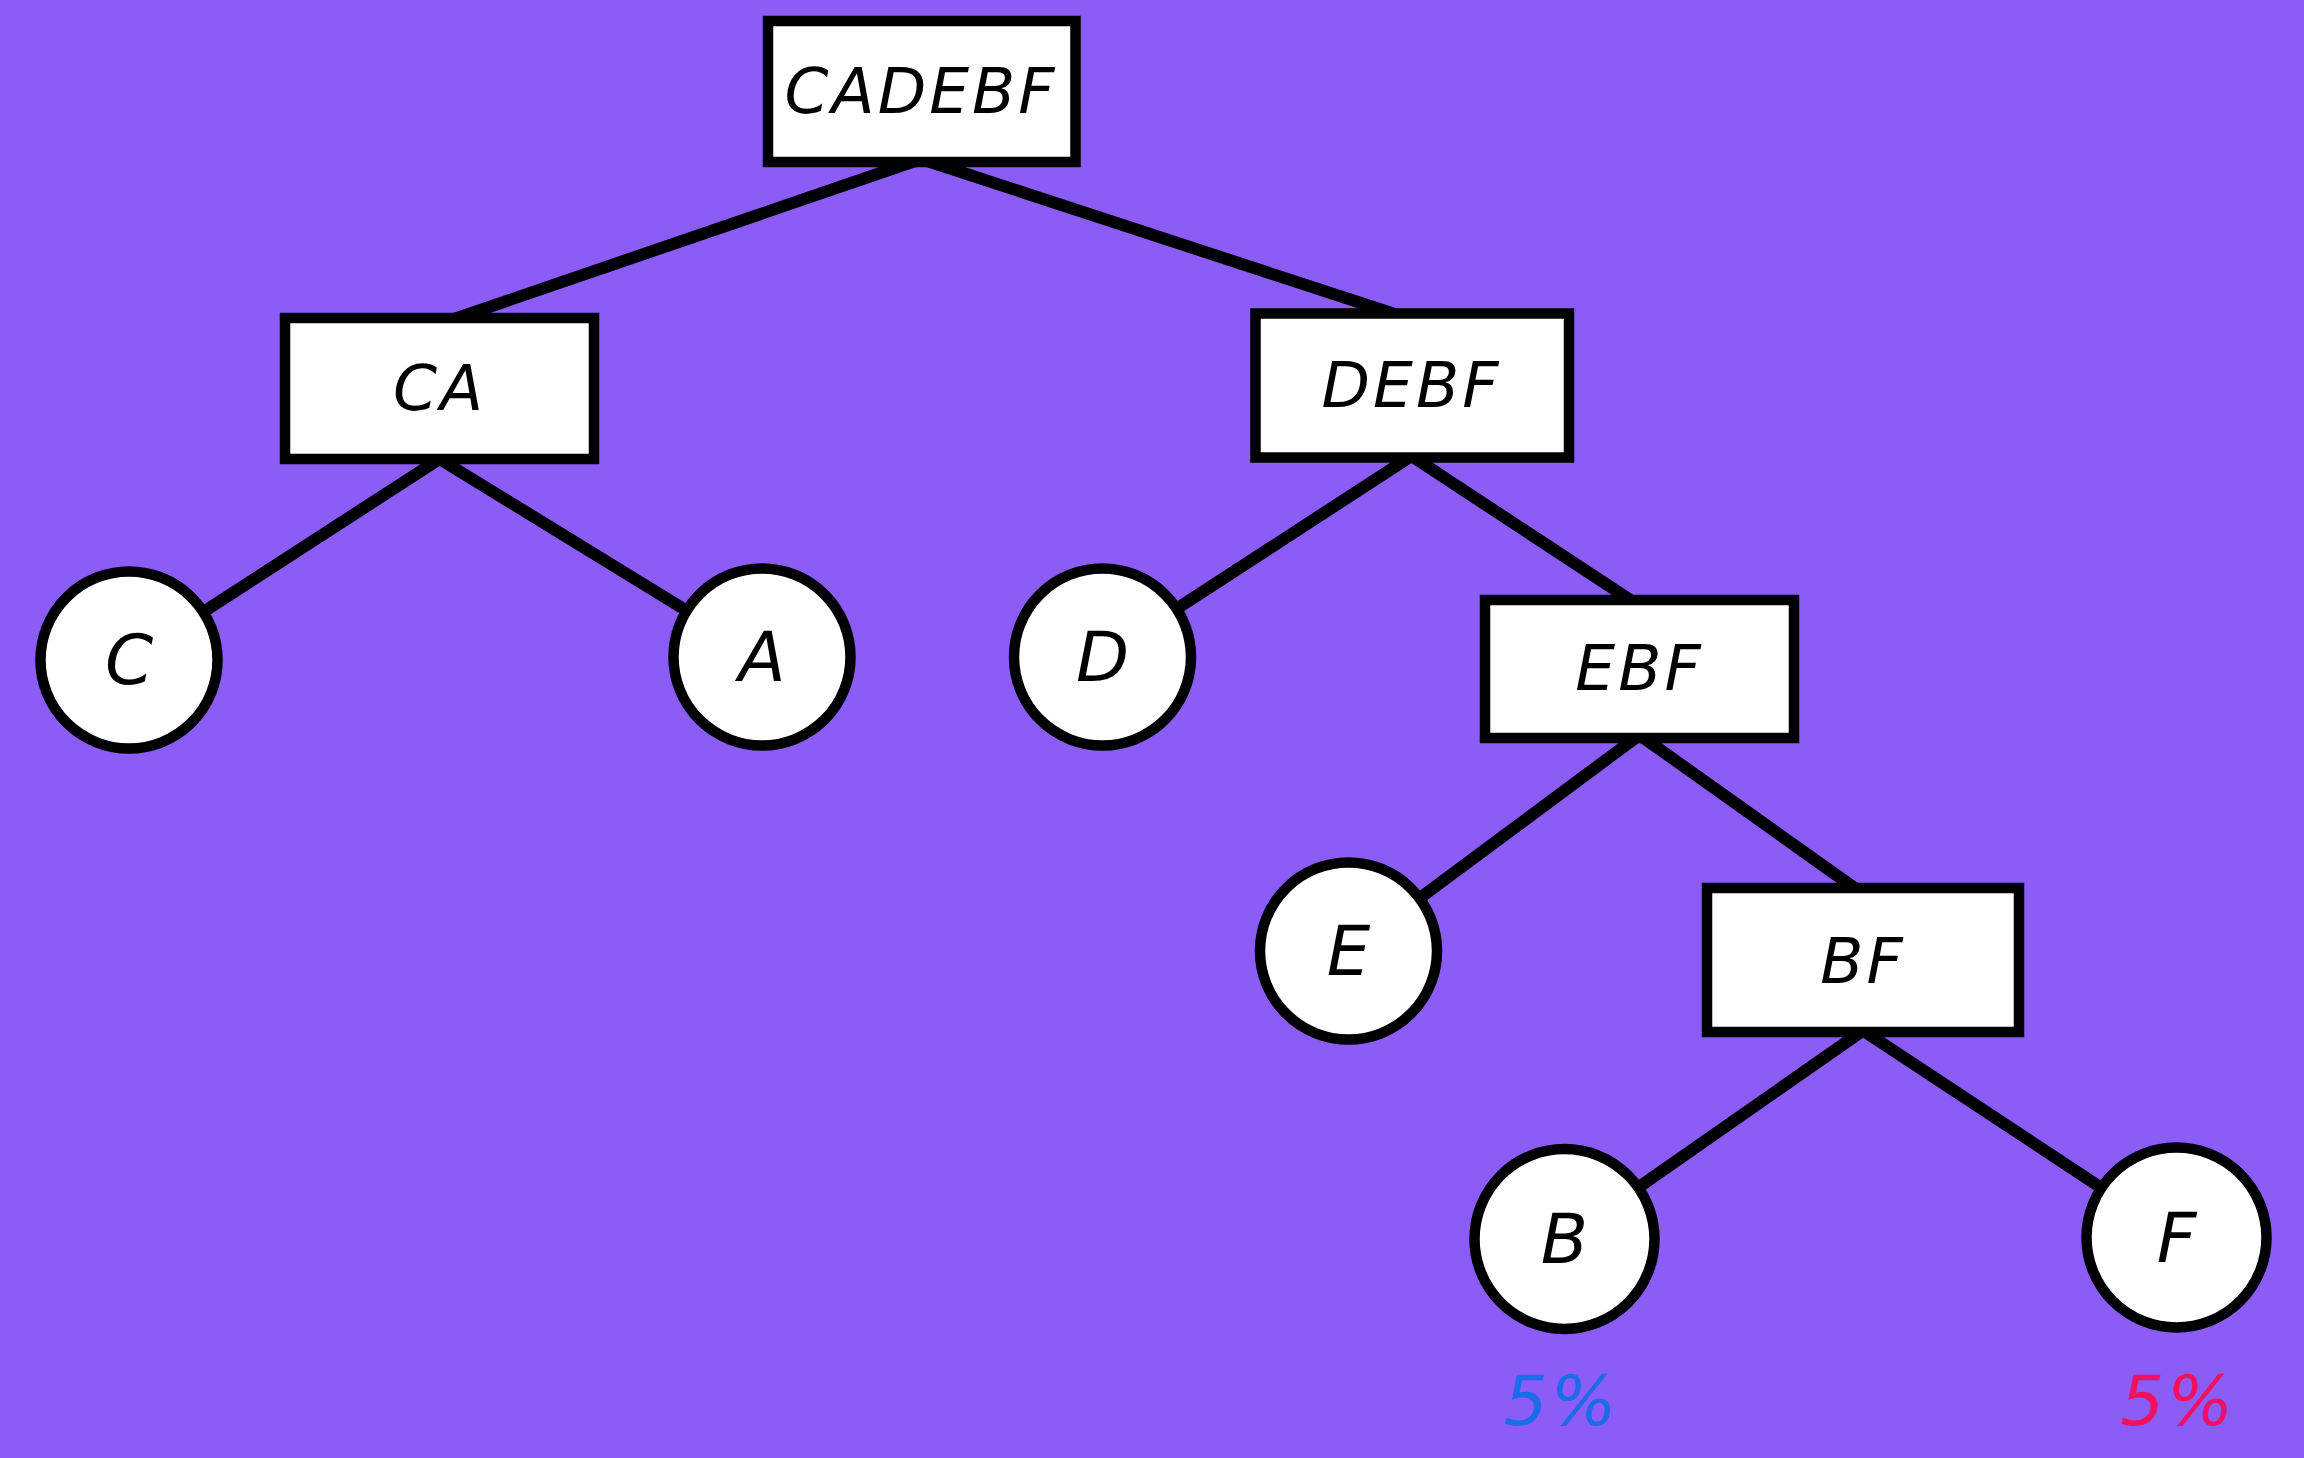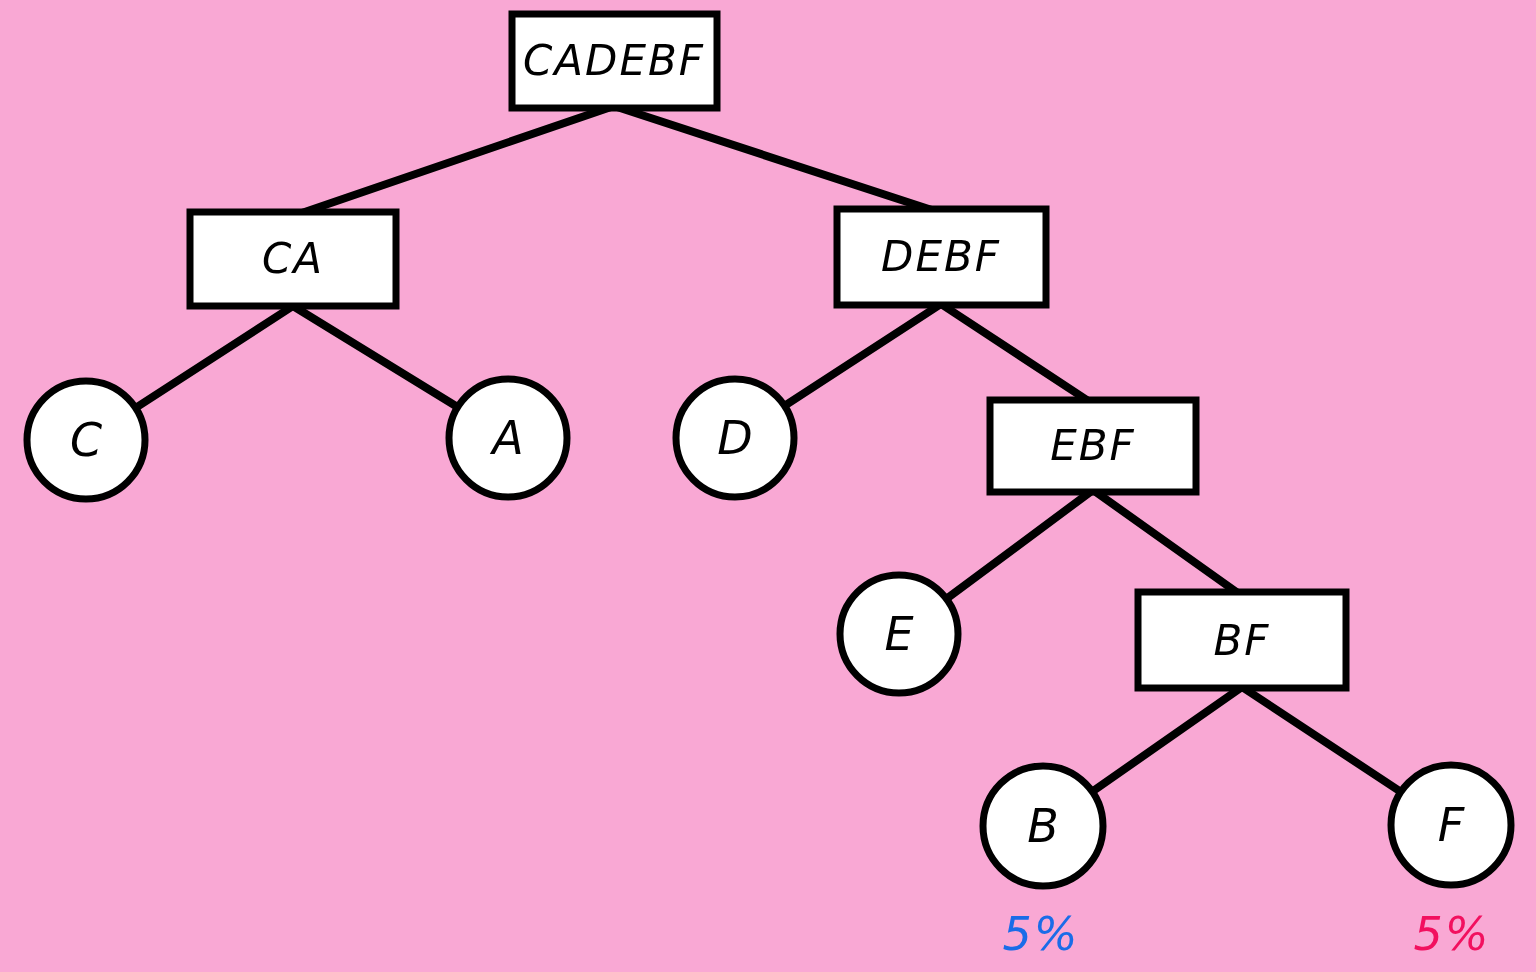--- a/index.html
+++ b/index.html
@@ -7,21 +7,21 @@
     padding: 0;
     background: #ffffff;
     width: 1536px;
     height: 972px;
     overflow: hidden;
   }
   .stage {
     position: relative;
     width: 1536px;
     height: 972px;
-    background: #f9a8d4;
+    background: #8b5cf6;
   }
   svg { display: block; }
   .hand {
     font-family: "DejaVu Sans", "Liberation Sans", sans-serif;
     font-style: italic;
   }
   .node-box {
     fill: #ffffff;
     stroke: #000000;
     stroke-width: 7;

